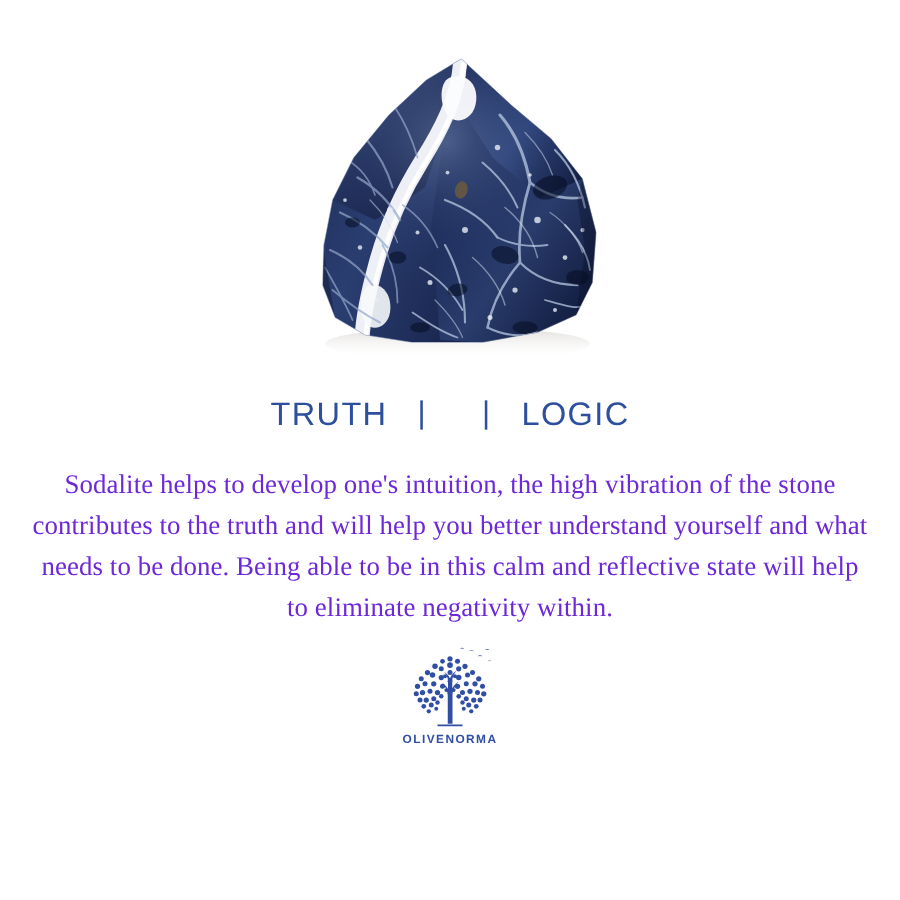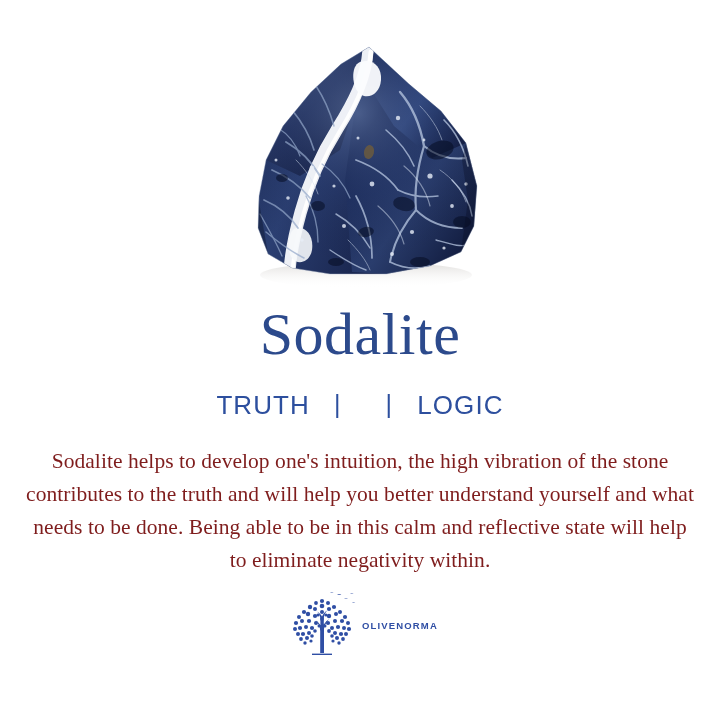--- a/index.html
+++ b/index.html
@@ -80,29 +80,29 @@
 
   
   .description {
     width: 668px;
     margin: 0;
     margin-top: 24px;
     text-align: center;
     font-family: "Liberation Serif", serif;
     font-size: 21.5px;
     line-height: 33px;
-    color: #7f1d1d;
+    color: #6d28d9;
     letter-spacing: 0.05px;
   }
 
   
   .logo {
     margin-top: 14px;
     display: flex;
-    flex-direction: row;
+    flex-direction: column;
     align-items: center;
   }
   .logo-mark { display: block; }
   .logo-word {
     margin-top: 1px;
     font-family: "Liberation Sans", sans-serif;
     font-size: 9.5px;
     font-weight: 700;
     letter-spacing: 1.15px;
     color: #2f4ea4;
@@ -257,21 +257,20 @@
       </g>
 
       <path d="M369 47
                L409 84 L441 111 L466 143 L477 186 L474 226
                L461 252 L430 266 L386 274 L330 274 L292 268
                L268 254 L258 228 L259 196 L266 160
                L283 126 L311 92 L341 64 Z" fill="none" stroke="#aab6cd" stroke-width="0.8" opacity="0.5"></path>
     </svg>
   </div>
 
-  <h1 class="title">Sodalite</h1>
 
   <div class="keywords">
     <span class="kw">TRUTH</span>
     <span class="sep">|</span>
     <span class="sep">|</span>
     <span class="kw">LOGIC</span>
   </div>
 
   <p class="description">Sodalite helps to develop one's intuition, the high vibration of the stone contributes to the truth and will help you better understand yourself and what needs to be done. Being able to be in this calm and reflective state will help to eliminate negativity within.</p>
 

